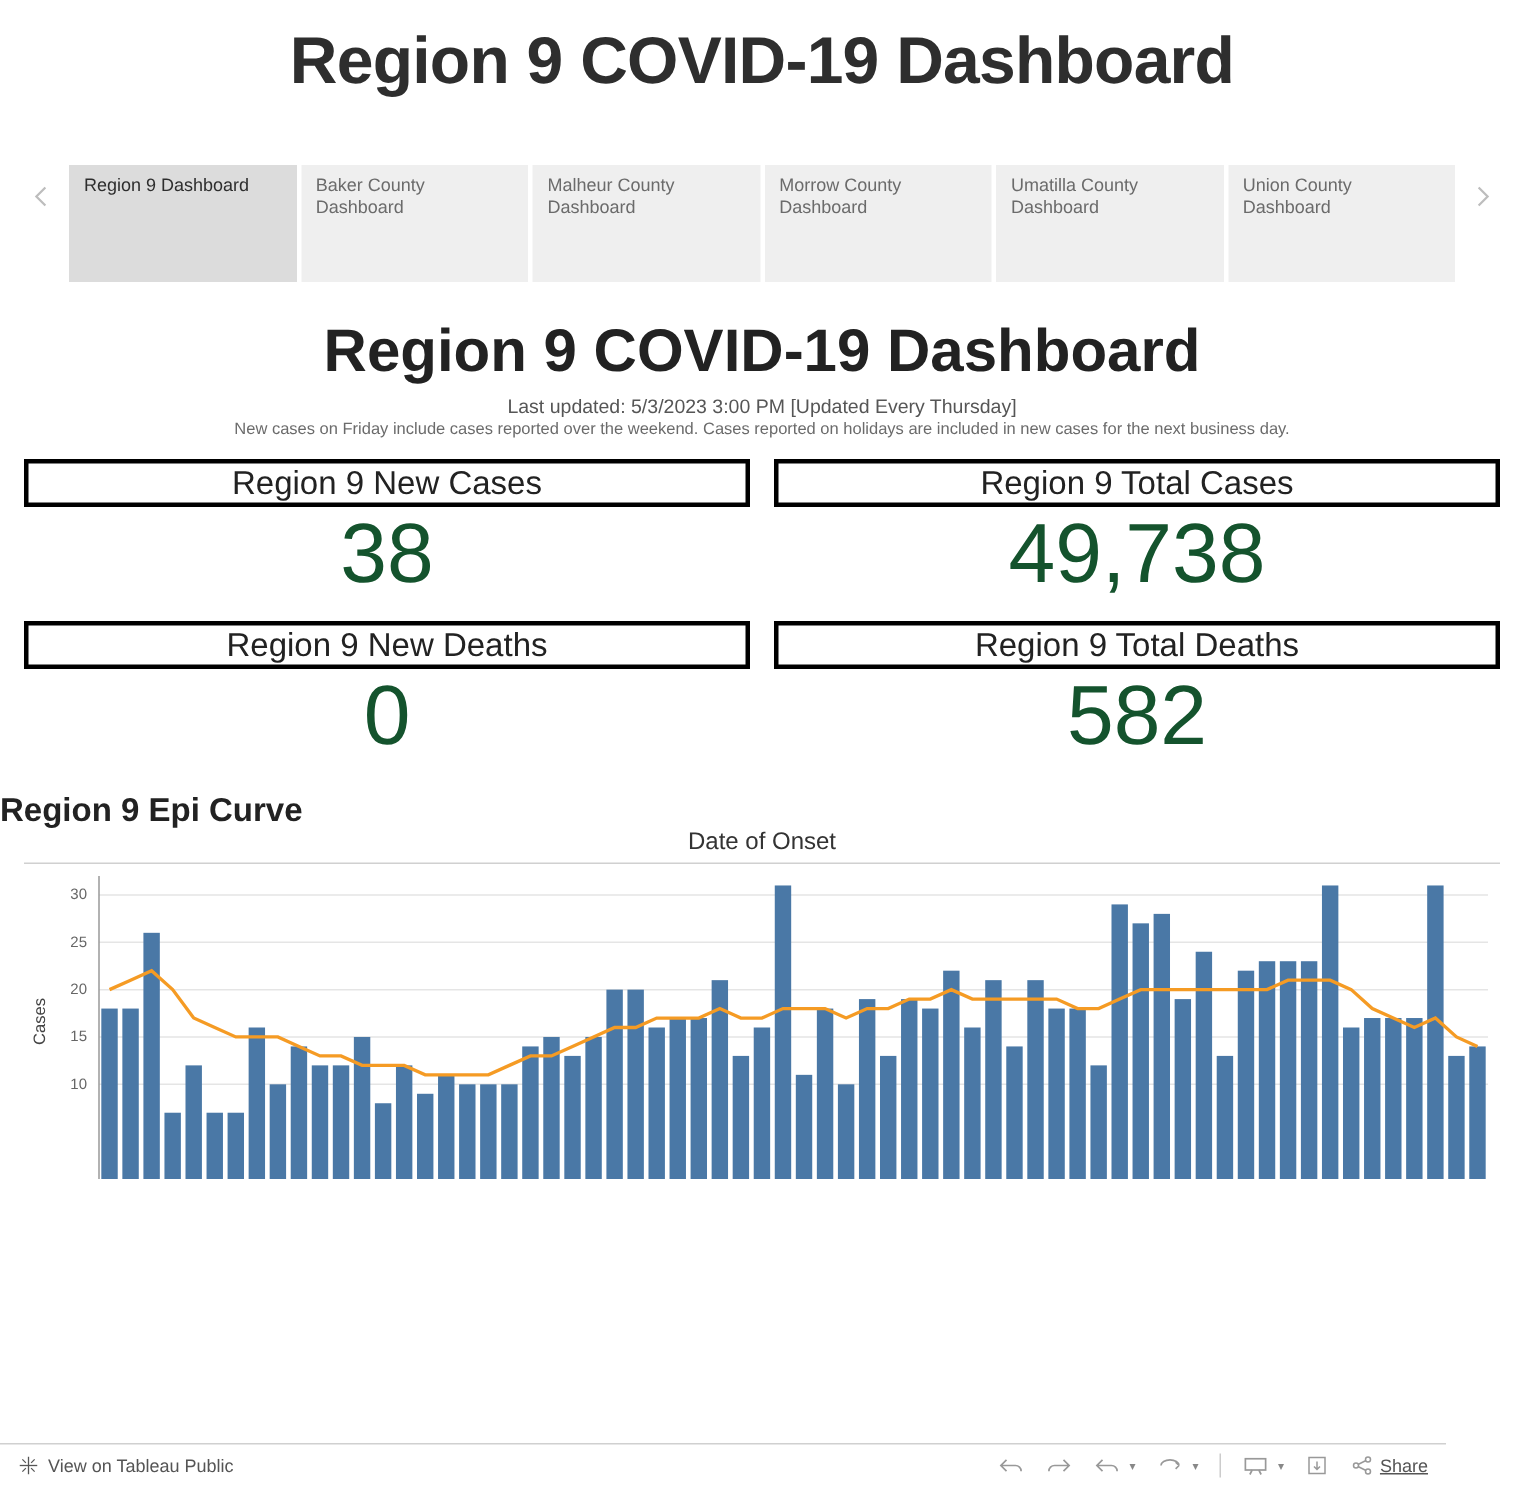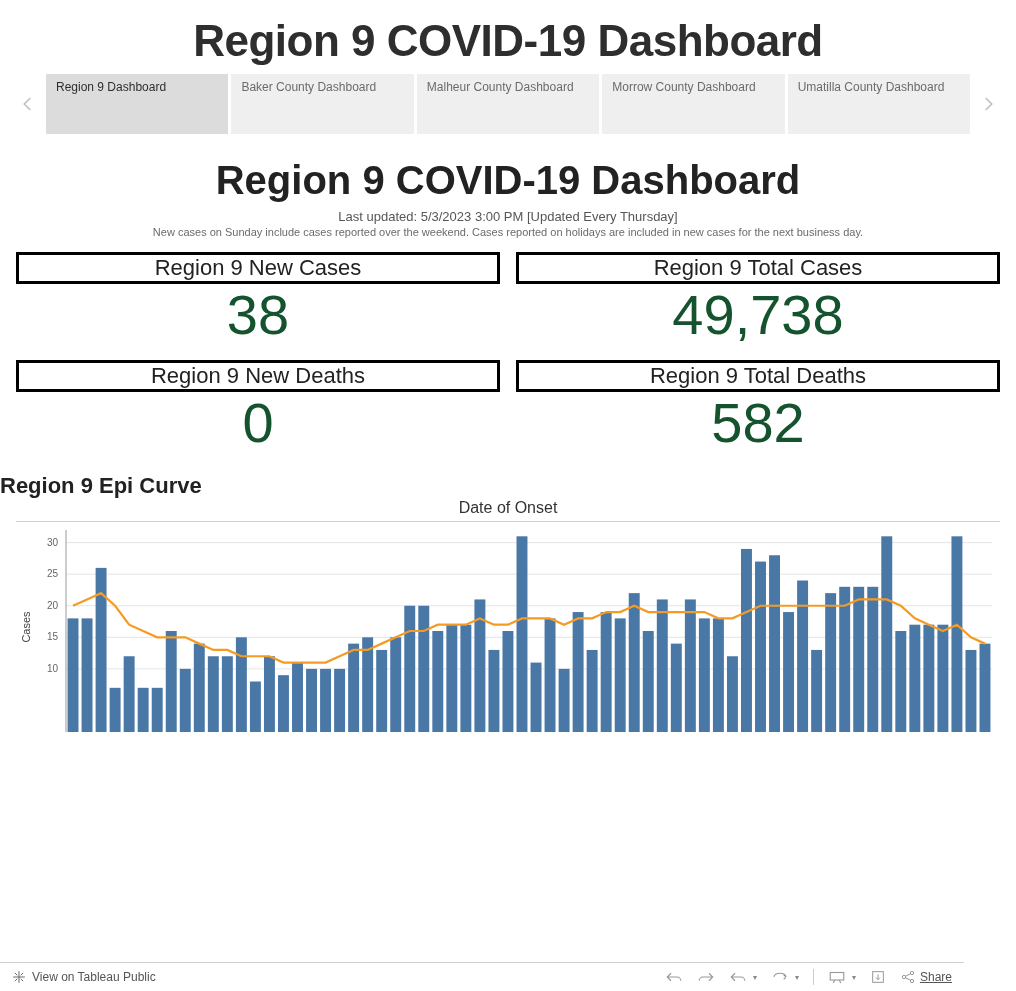--- a/index.html
+++ b/index.html
@@ -34,26 +34,27 @@
   }
   .tab-arrow svg { width: 18px; height: 18px; }
   .tabs {
     flex: 1;
     display: flex;
     gap: 3px;
   }
   .tab {
     flex: 1;
     background: #efefef;
-    padding: 6px 10px 14px 10px;
+    padding: 6px 10px 32px 10px;
     font-size: 12px;
     line-height: 1.25;
     color: #6b6b6b;
     cursor: pointer;
     min-height: 40px;
+    margin-top: 36px;
   }
   .tab.active {
     background: #dcdcdc;
     color: #2e2e2e;
     font-weight: 500;
   }
   .inner-title {
     text-align: center;
     font-size: 40px;
     font-weight: 700;
@@ -172,31 +173,32 @@
     <svg viewBox="0 0 24 24">
         <path d="M15 4 L7 12 L15 20" fill="none" stroke="currentColor" stroke-width="2"></path>
       </svg>
   </div>
   <div class="tabs" id="tabs-container">
       <div class="tab active">Region 9 Dashboard</div>
       <div class="tab">Baker County Dashboard</div>
       <div class="tab">Malheur County Dashboard</div>
       <div class="tab">Morrow County Dashboard</div>
       <div class="tab">Umatilla County Dashboard</div>
+      <div class="tab">Union County Dashboard</div>
     </div>
   <div class="tab-arrow">
     <svg viewBox="0 0 24 24">
         <path d="M9 4 L17 12 L9 20" fill="none" stroke="currentColor" stroke-width="2"></path>
       </svg>
   </div>
 </div>
 
 <h2 class="inner-title">Region 9 COVID-19 Dashboard</h2>
 <div class="subtitle">Last updated: 5/3/2023 3:00 PM [Updated Every Thursday]</div>
-<div class="subnote">New cases on Sunday include cases reported over the weekend. Cases reported on holidays are included in new cases for the next business day.</div>
+<div class="subnote">New cases on Friday include cases reported over the weekend. Cases reported on holidays are included in new cases for the next business day.</div>
 
 <div class="metrics">
   <div class="metric-box">
     <div class="metric-header">Region 9 New Cases</div>
     <div class="metric-value">38</div>
   </div>
   <div class="metric-box">
     <div class="metric-header">Region 9 Total Cases</div>
     <div class="metric-value">49,738</div>
   </div>

